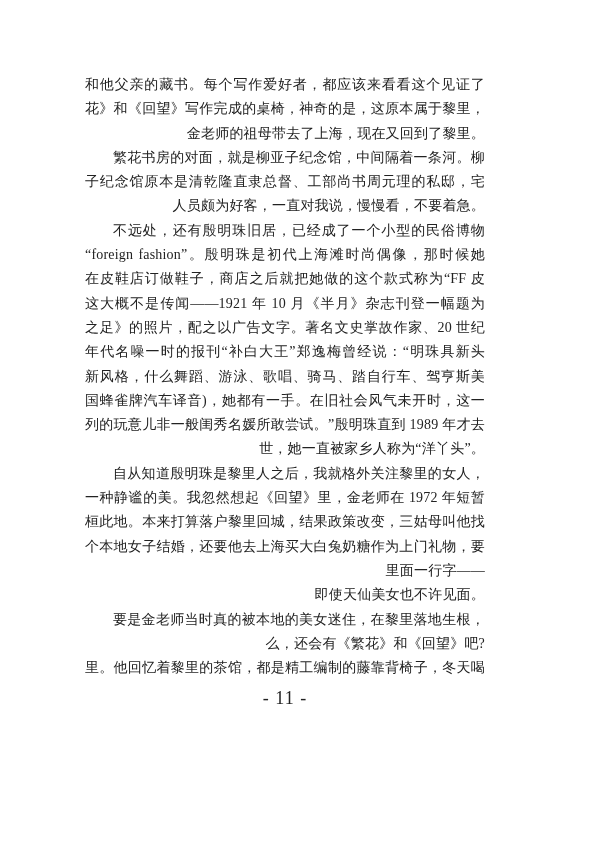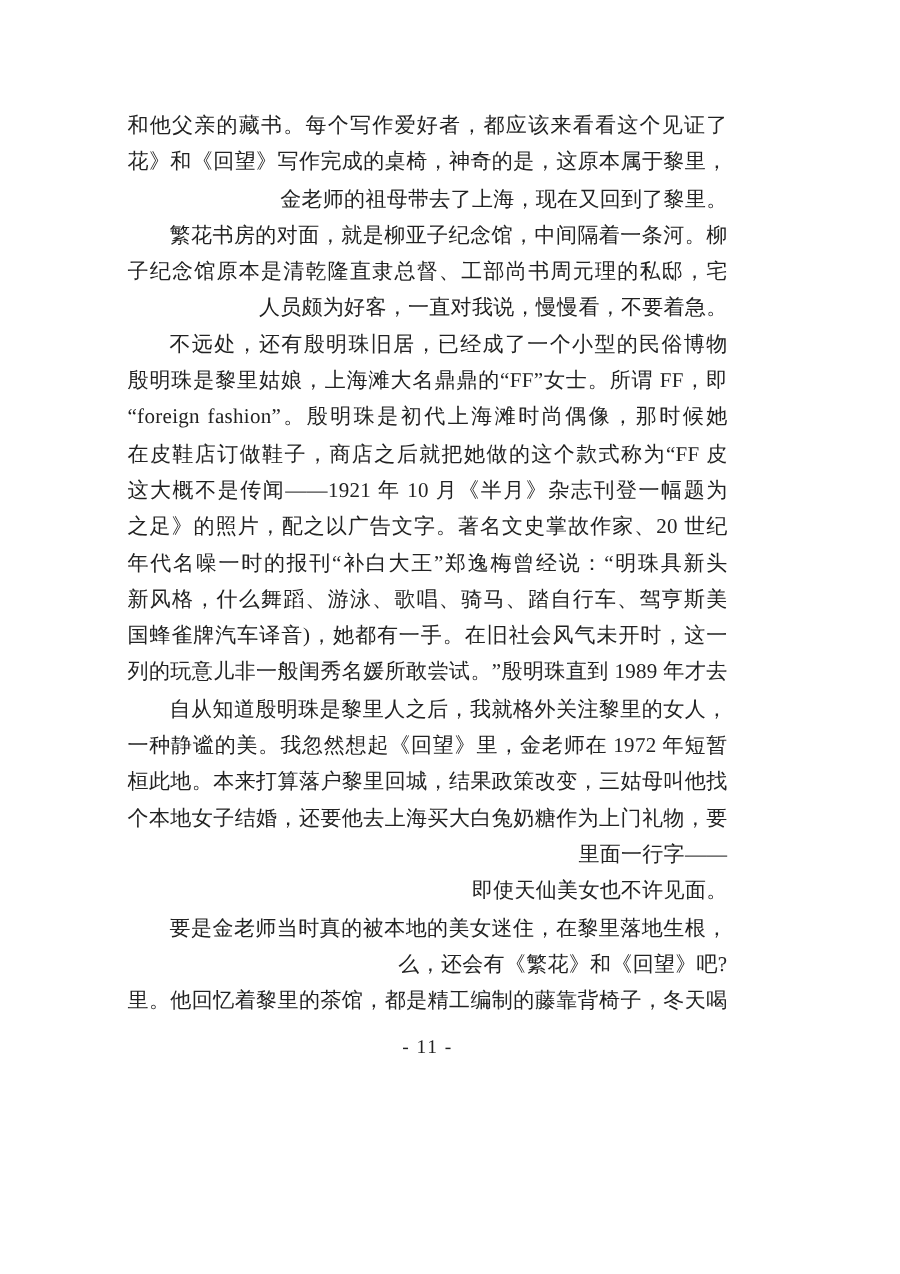--- a/index.html
+++ b/index.html
@@ -34,47 +34,47 @@
     text-align: justify;
     text-align-last: justify;
   }
   
   .line.indent {
     text-indent: 2em;
   }
   .page-number {
     margin-top: 6px;
     text-align: center;
-    font-size: 13px;
+    font-size: 18px;
     line-height: 24px;
     color: #222222;
     letter-spacing: 1px;
   }
 </style>
 </head>
 <body>
 
 <div class="page">
   <div>
     <div class="line fill">和他父亲的藏书。每个写作爱好者，都应该来看看这个见证了《繁</div>
     <div class="line fill">花》和《回望》写作完成的桌椅，神奇的是，这原本属于黎里，由</div>
     <div class="line">金老师的祖母带去了上海，现在又回到了黎里。</div>
     <div class="line fill indent">繁花书房的对面，就是柳亚子纪念馆，中间隔着一条河。柳亚</div>
     <div class="line fill">子纪念馆原本是清乾隆直隶总督、工部尚书周元理的私邸，宅名“赐</div>
     <div class="line">人员颇为好客，一直对我说，慢慢看，不要着急。</div>
     <div class="line fill indent">不远处，还有殷明珠旧居，已经成了一个小型的民俗博物馆。</div>
-    <div class="line fill">殷明珠是黎里姑娘，上海滩大名鼎鼎的“FF”女士。所谓 FF，即</div>
     <div class="line fill">“foreign fashion”。殷明珠是初代上海滩时尚偶像，那时候她</div>
     <div class="line fill">在皮鞋店订做鞋子，商店之后就把她做的这个款式称为“FF 皮鞋”，</div>
     <div class="line fill">这大概不是传闻——1921 年 10 月《半月》杂志刊登一幅题为《F.F.</div>
     <div class="line fill">之足》的照片，配之以广告文字。著名文史掌故作家、20 世纪 40</div>
     <div class="line fill">年代名噪一时的报刊“补白大王”郑逸梅曾经说：“明珠具新头脑，</div>
     <div class="line fill">新风格，什么舞蹈、游泳、歌唱、骑马、踏自行车、驾亨斯美(美</div>
     <div class="line fill">国蜂雀牌汽车译音)，她都有一手。在旧社会风气未开时，这一系</div>
     <div class="line fill">列的玩意儿非一般闺秀名媛所敢尝试。”殷明珠直到 1989 年才去</div>
+    <div class="line">世，她一直被家乡人称为“洋丫头”。</div>
     <div class="line fill indent">自从知道殷明珠是黎里人之后，我就格外关注黎里的女人，有</div>
     <div class="line fill">一种静谧的美。我忽然想起《回望》里，金老师在 1972 年短暂盘</div>
     <div class="line fill">桓此地。本来打算落户黎里回城，结果政策改变，三姑母叫他找一</div>
     <div class="line fill">个本地女子结婚，还要他去上海买大白兔奶糖作为上门礼物，要坐</div>
     <div class="line">里面一行字——</div>
     <div class="line indent">即使天仙美女也不许见面。</div>
     <div class="line fill indent">要是金老师当时真的被本地的美女迷住，在黎里落地生根，那</div>
     <div class="line">么，还会有《繁花》和《回望》吧?</div>
     <div class="line fill">里。他回忆着黎里的茶馆，都是精工编制的藤靠背椅子，冬天喝祁</div>
   </div>

